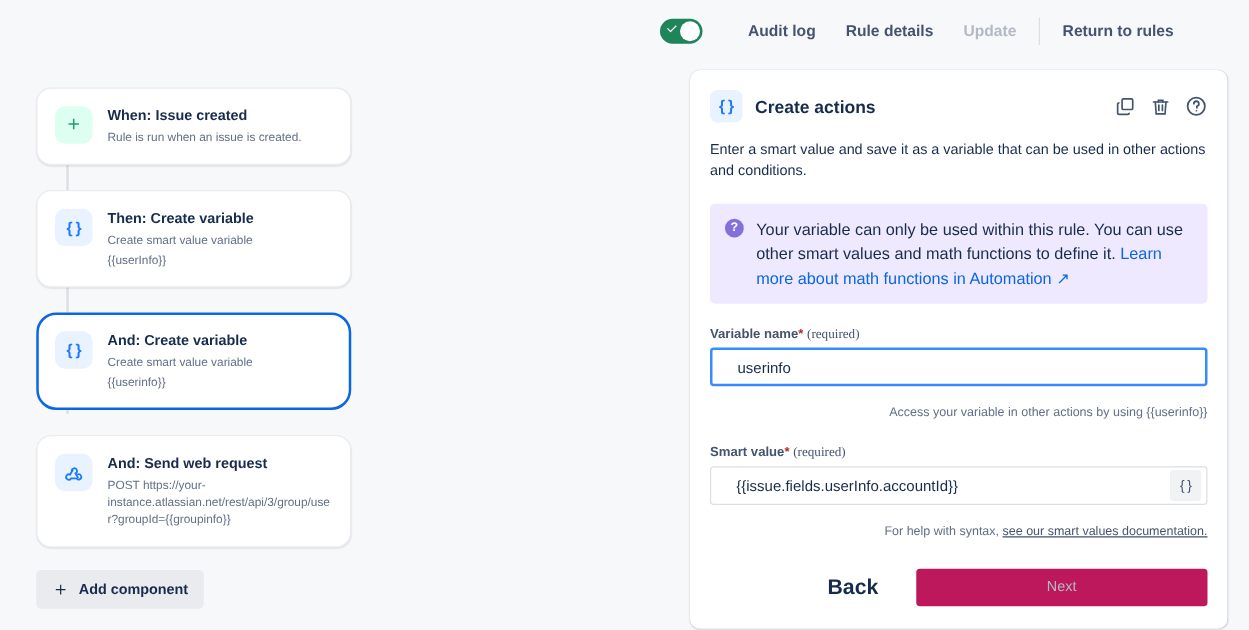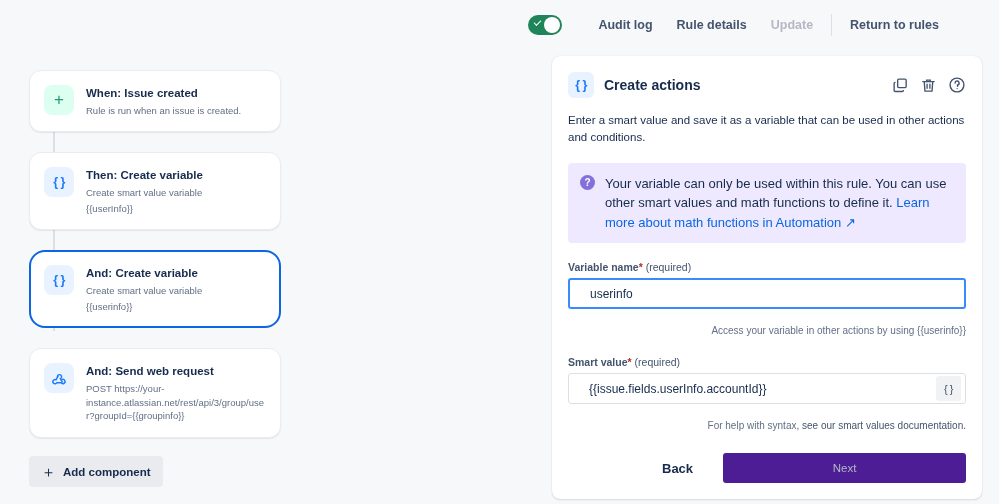--- a/index.html
+++ b/index.html
@@ -100,48 +100,48 @@
   .infoq {
     width: 15px; height: 15px; border-radius: 50%; background: #8270DB;
     color: #fff; font-size: 10px; font-weight: bold; flex: none;
     display: flex; align-items: center; justify-content: center; margin-top: 1px;
   }
   .infotxt { font-size: 13px; line-height: 1.5; color: #172B4D; }
   .lnk { color: #0C66E4; text-decoration: none; cursor: pointer; }
 
   .flabel { font-size: 10.5px; font-weight: bold; color: #44546F; margin-top: 18px; }
   .req { color: #AE2E24; }
-  .reqtxt { font-weight: normal; color: #44546F; }
+  .reqtxt { font-weight: normal; color: #44546F; font-family: Liberation Serif, serif; }
   .finput {
     margin-top: 5px; width: 100%; height: 31px;
     border: 1.5px solid #DCDFE4; border-radius: 3px; background: #fff;
     font-size: 12px; color: #172B4D; padding: 0 20px;
     font-family: "Liberation Sans", sans-serif; outline: none;
   }
   .finput.focused { border: 2px solid #388BFF; }
   .fhelp { font-size: 10px; color: #626F86; margin-top: 15px; line-height: 1.4; text-align: right; }
-  .fhelp a { color: #44546F; cursor: pointer; }
+  .fhelp a { color: #44546F; text-decoration: underline; cursor: pointer; }
 
   .smartwrap { position: relative; margin-top: 5px; }
   .smartwrap .finput { padding-right: 36px; margin-top: 0; }
   .braces {
     position: absolute; right: 5px; top: 3px; width: 25px; height: 25px;
     border-radius: 3px; background: #F1F2F4;
     display: flex; align-items: center; justify-content: center;
     font-size: 11px; color: #44546F; cursor: pointer; letter-spacing: -0.5px;
   }
 
   .pfoot { display: flex; align-items: center; gap: 16px; margin-top: 20px; }
   .backbtn {
-    background: none; border: none; font-size: 13px; font-weight: bold;
+    background: none; border: none; font-size: 17px; font-weight: bold;
     color: #172B4D; cursor: pointer; padding: 7px 14px; border-radius: 3px;
     margin-left: 80px; font-family: "Liberation Sans", sans-serif;
   }
   .nextbtn {
-    flex: 1; background: #4c1d95; border: none; border-radius: 3px;
+    flex: 1; background: #be185d; border: none; border-radius: 3px;
     height: 30px; font-size: 11.5px; color: #B3B9C4; cursor: default;
     font-family: "Liberation Sans", sans-serif;
   }
 </style>
 </head>
 <body>
 
 <div class="page">
 
   <div class="toolbar">

